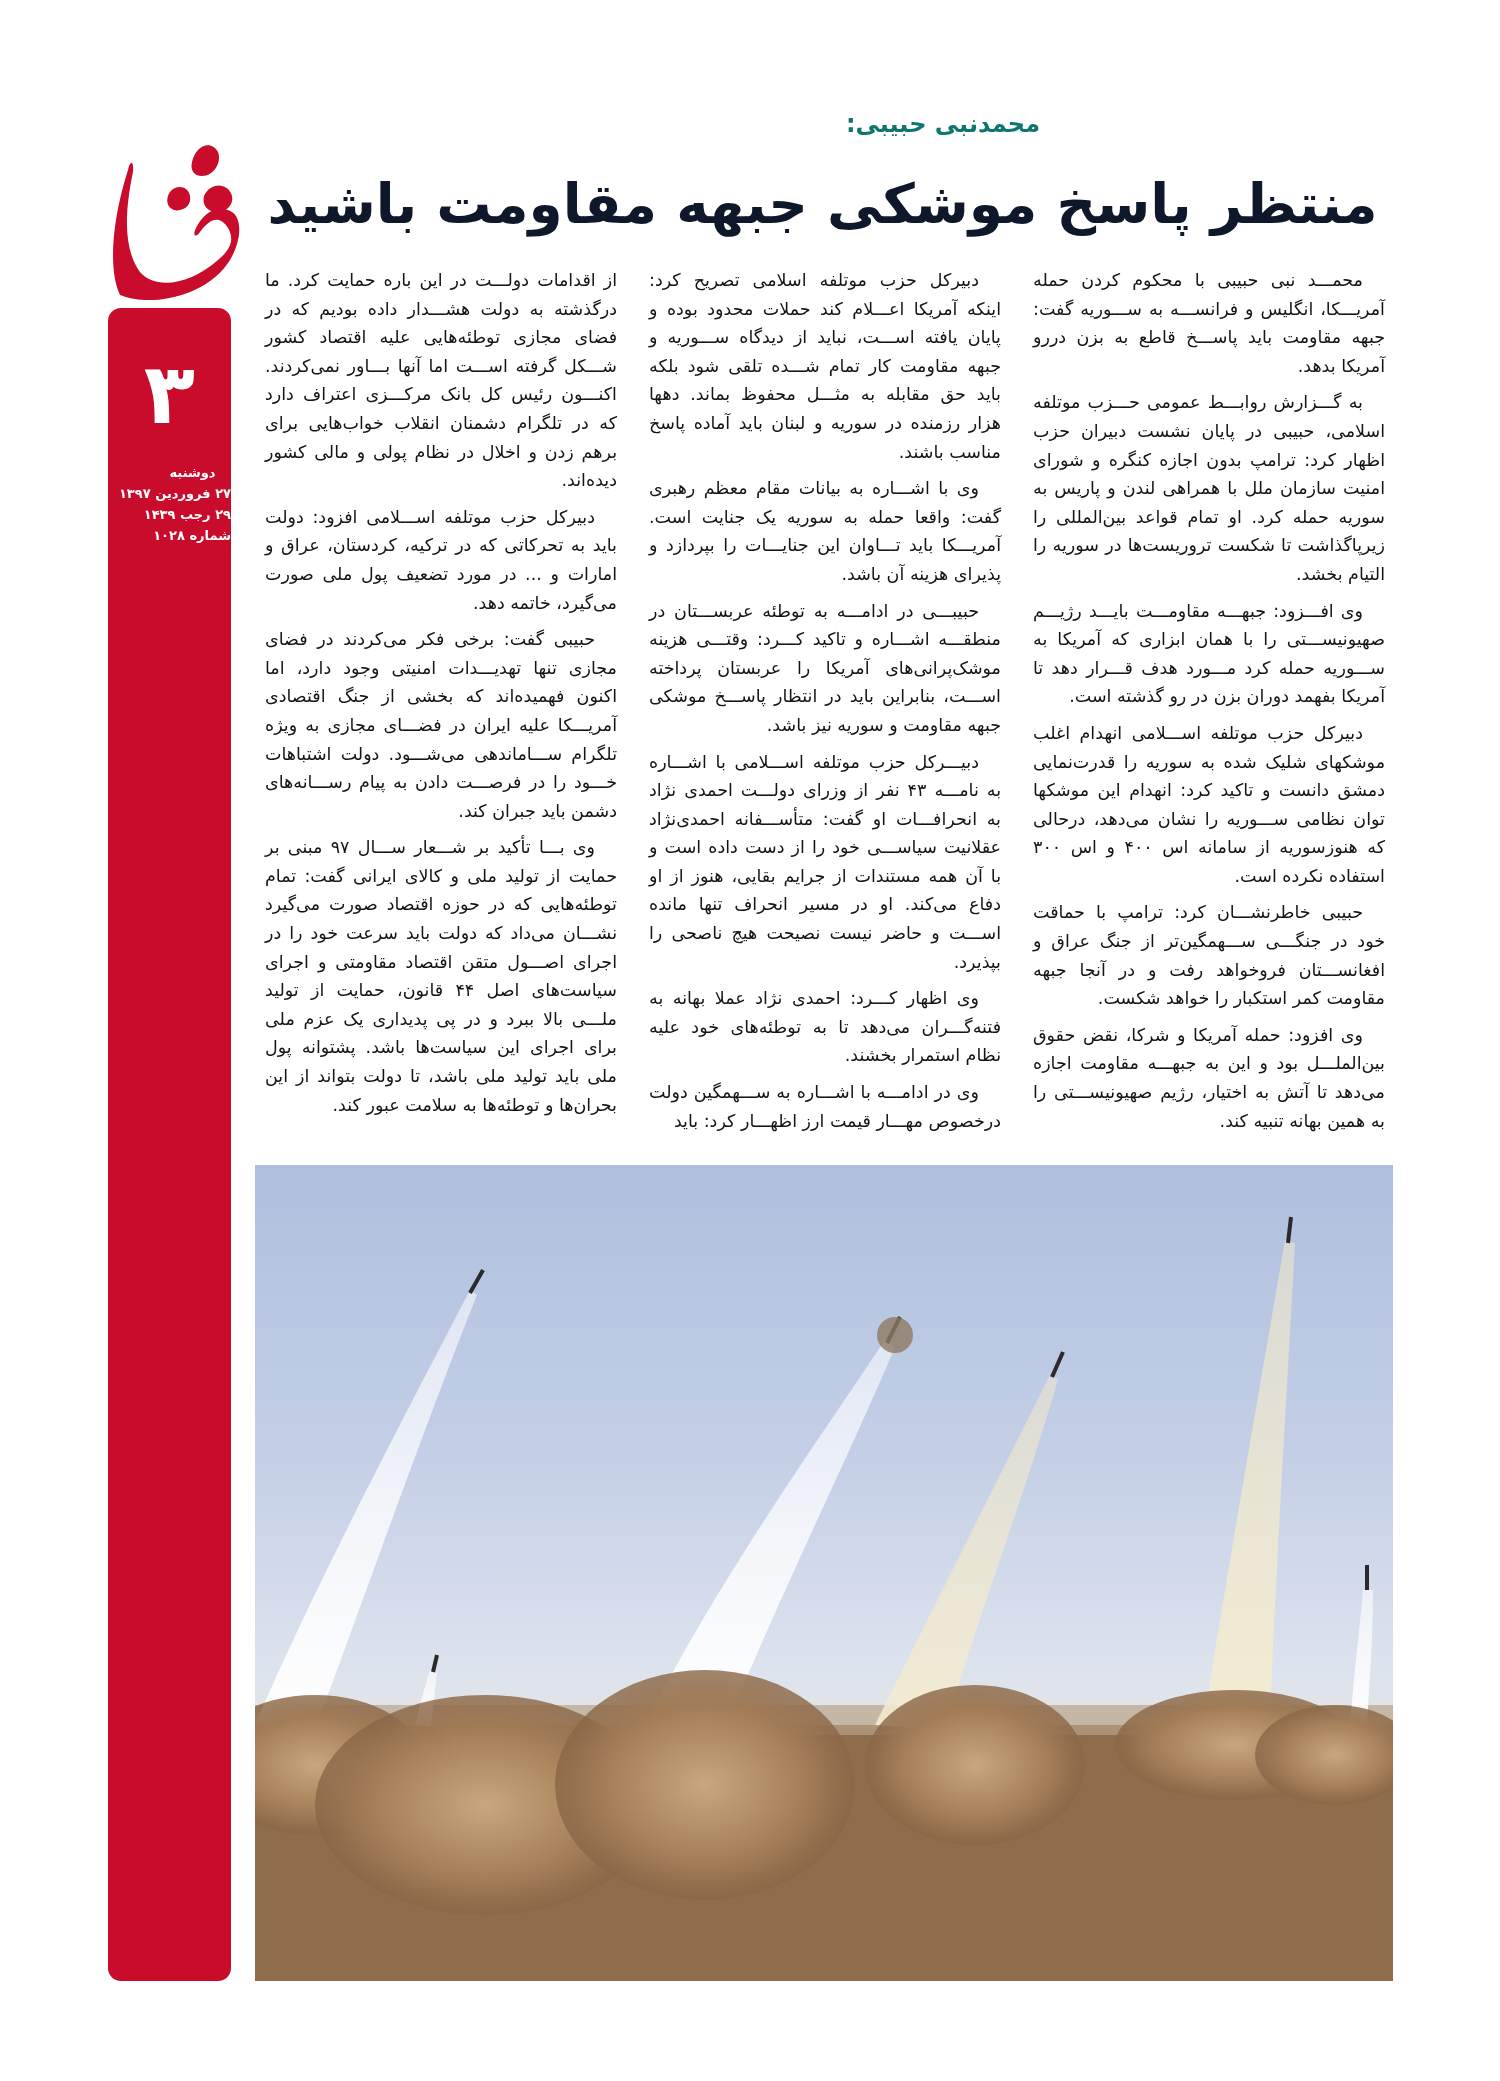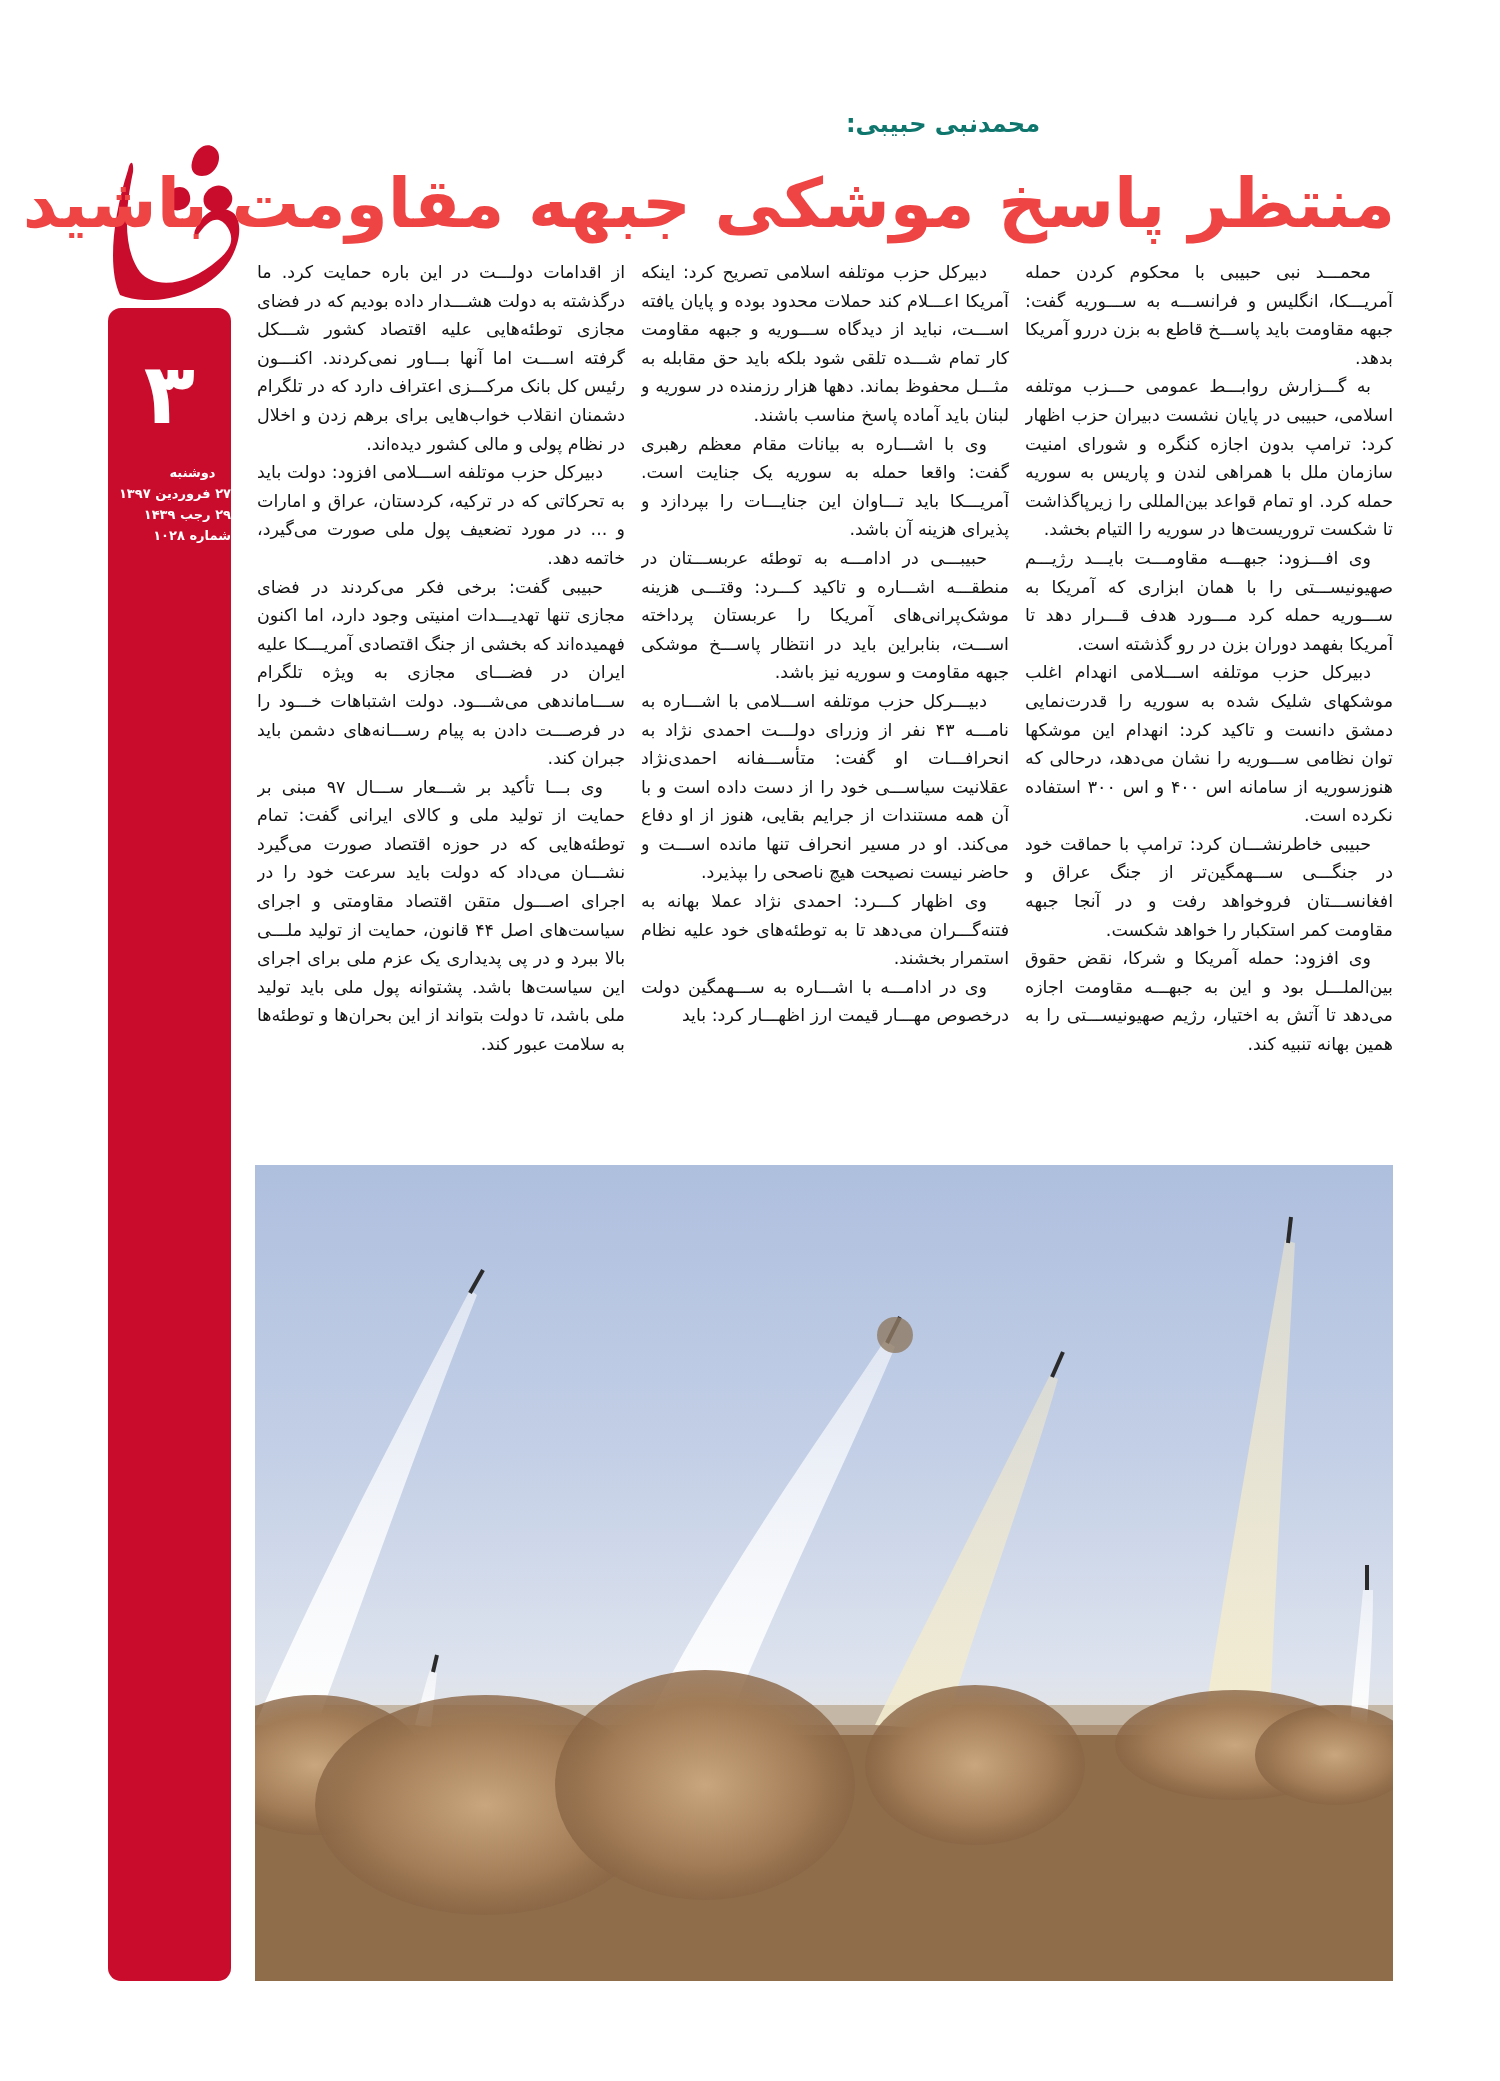--- a/index.html
+++ b/index.html
@@ -71,24 +71,24 @@
     }
     .headline {
       position: absolute;
       left: 250px;
       top: 160px;
       width: 1145px;
       text-align: center;
       direction: rtl;
       font-family: "DejaVu Sans", sans-serif;
       font-weight: bold;
-      font-size: 68px;
+      font-size: 55px;
       line-height: 88px;
       letter-spacing: -1px;
-      color: #ef4444;
+      color: #0f172a;
       white-space: nowrap;
     }
 
     
     .columns {
       position: absolute;
       left: 257px;
       top: 258px;
       width: 1136px;
       height: 895px;
@@ -102,21 +102,21 @@
       height: 895px;
       overflow: hidden;
       font-family: "DejaVu Sans", sans-serif;
       font-size: 17.5px;
       line-height: 28.6px;
       text-align: justify;
       text-align-last: right;
       color: #141414;
     }
     .col p {
-      margin: 0;
+      margin: 8px;
       text-indent: 22px;
     }
     .col p.cont { text-indent: 0; }
 
     
     .photo {
       position: absolute;
       left: 255px;
       top: 1165px;
       width: 1138px;

